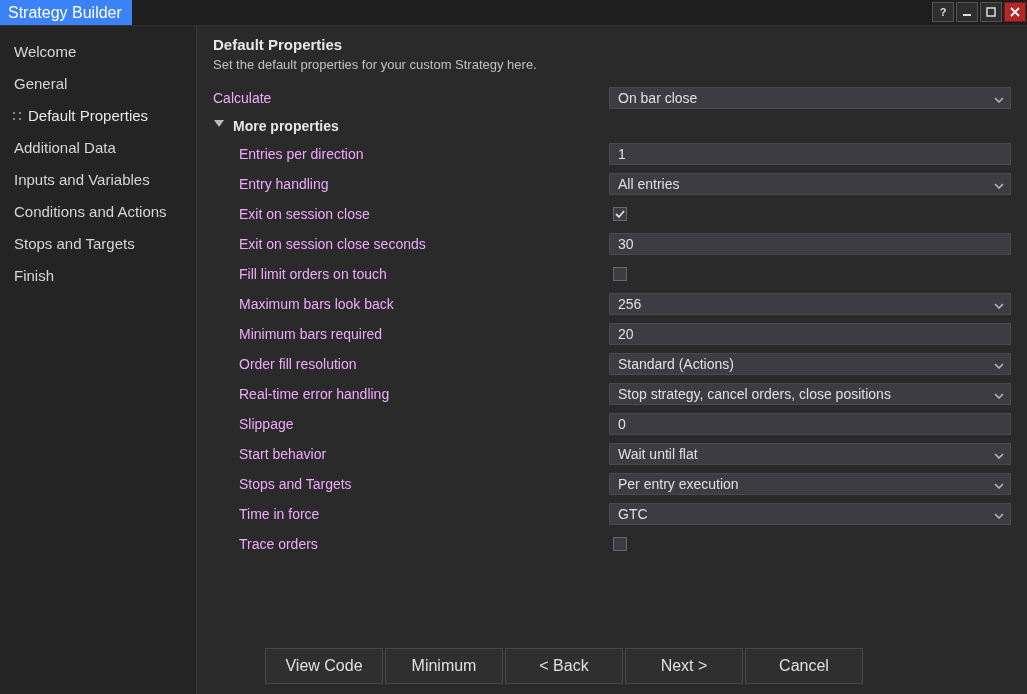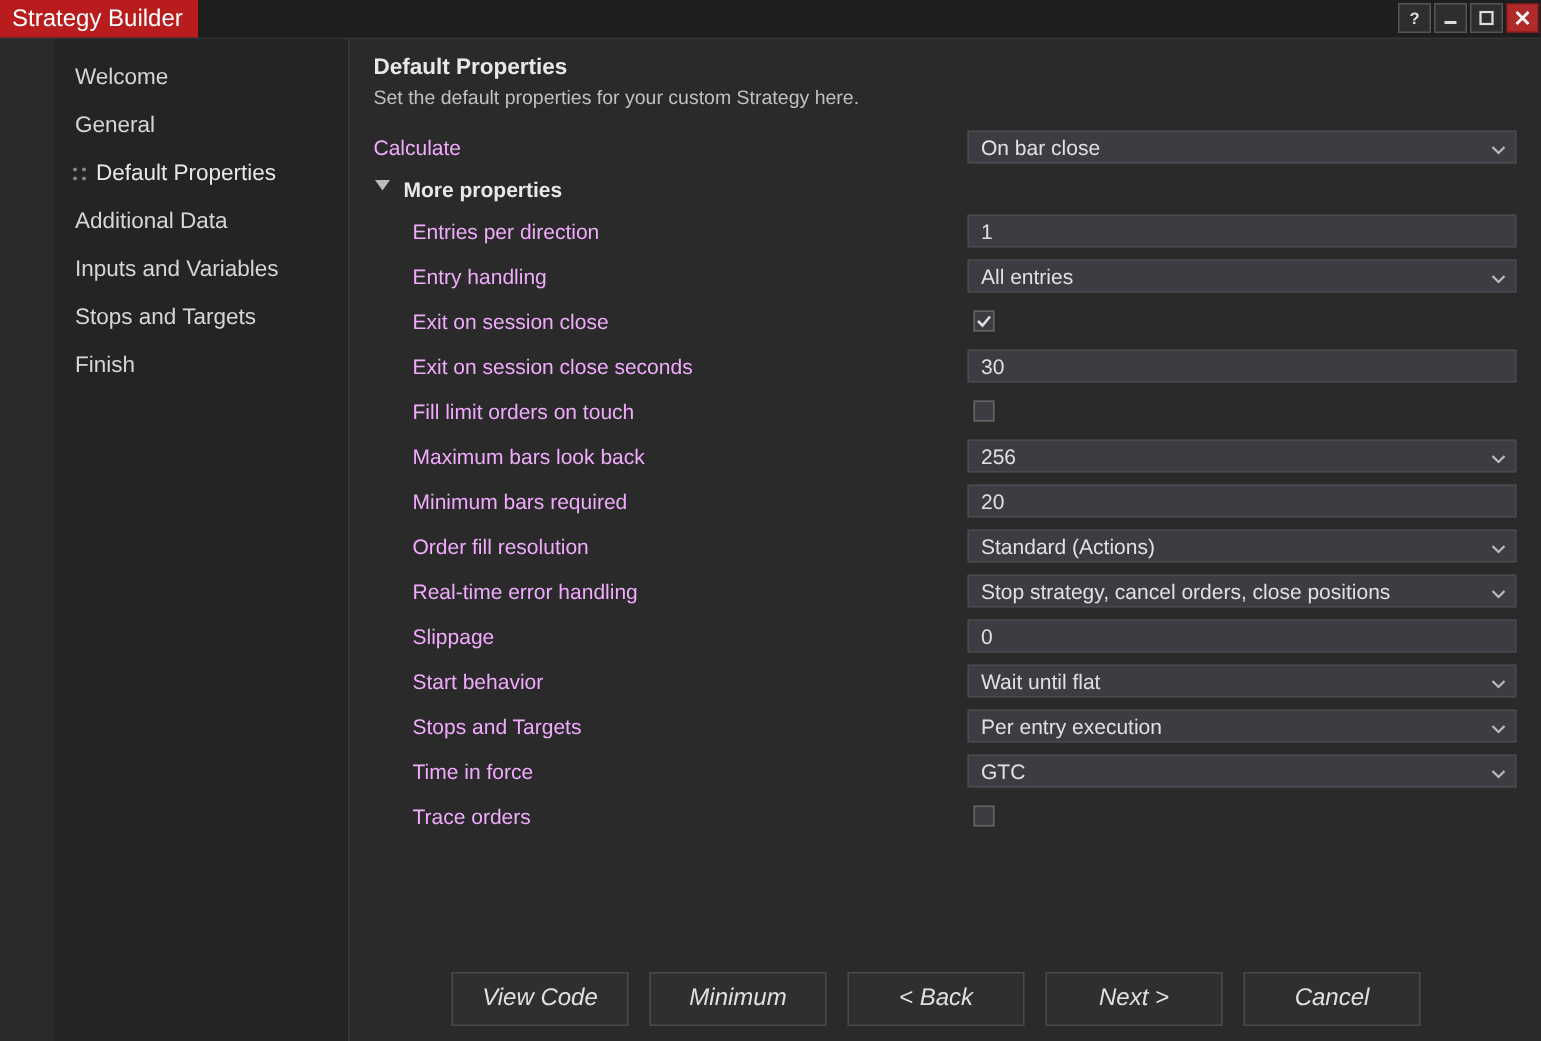--- a/index.html
+++ b/index.html
@@ -17,21 +17,21 @@
 
   
   .titlebar {
     height: 26px;
     background: #1e1e1e;
     display: flex;
     align-items: stretch;
     border-bottom: 1px solid #333;
   }
   .titlebar .title {
-    background: #b91c1c;
+    background: #3b82f6;
     color: #ffffff;
     font-weight: normal;
     font-size: 16px;
     padding: 3px 10px 3px 8px;
     display: flex;
     align-items: center;
     height: 100%;
   }
   .titlebar .spacer { flex: 1; }
   .winbtn {
@@ -48,21 +48,20 @@
   .winbtn.close {
     background: #b02a2a;
     border-color: #7a1a1a;
   }
   .winbtn svg { display: block; }
 
   
   .main {
     display: flex;
     height: calc(100% - 26px);
-    padding-left: 36px;
   }
   .sidebar {
     width: 197px;
     background: #242424;
     border-right: 1px solid #3a3a3a;
     padding: 10px 0 0 0;
   }
   .sidebar .nav-item {
     padding: 4px 14px;
     font-size: 15px;
@@ -194,24 +193,23 @@
     cursor: pointer;
   }
   .checkbox.checked svg { display: block; }
   .checkbox svg { display: none; }
 
   
   .footer {
     margin-top: auto;
     padding: 8px 0 10px 0;
     display: flex;
-    gap: 14px;
+    gap: 2px;
     justify-content: flex-start;
     padding-left: 52px;
-    font-style: italic;
   }
   .btn {
     min-width: 118px;
     height: 36px;
     background: #2f2f2f;
     border: 1px solid #4a4a4a;
     color: #e0e0e0;
     font-size: 16px;
     display: flex;
     align-items: center;
@@ -249,20 +247,21 @@
 </div>
 
 <div class="main">
 
   <div class="sidebar">
     <div class="nav-item">Welcome</div>
     <div class="nav-item">General</div>
     <div class="nav-item active">Default Properties</div>
     <div class="nav-item">Additional Data</div>
     <div class="nav-item">Inputs and Variables</div>
+    <div class="nav-item">Conditions and Actions</div>
     <div class="nav-item">Stops and Targets</div>
     <div class="nav-item">Finish</div>
   </div>
 
   <div class="content">
     <div class="heading">Default Properties</div>
     <div class="subtext">Set the default properties for your custom Strategy here.</div>
 
     <div class="prop-row">
       <div class="prop-label">Calculate</div>

